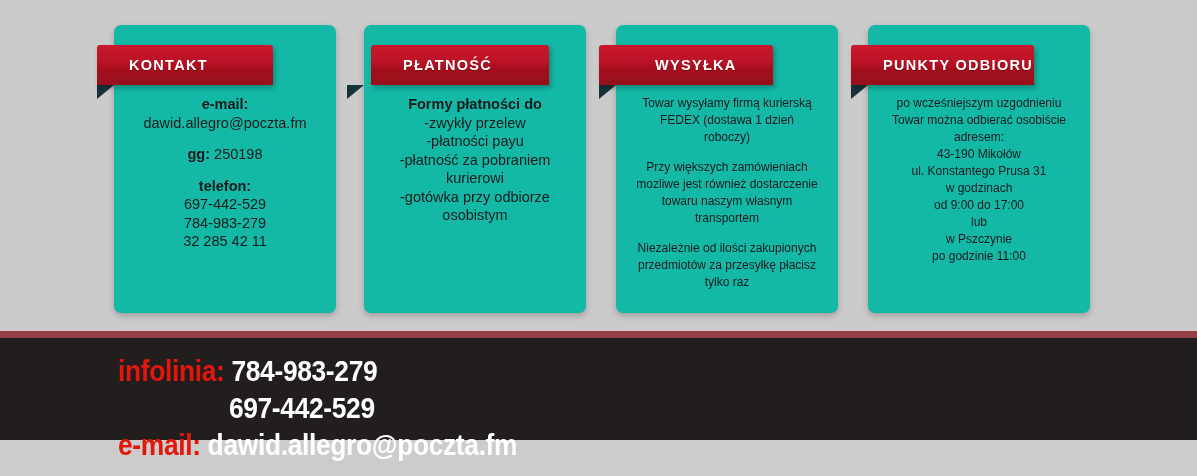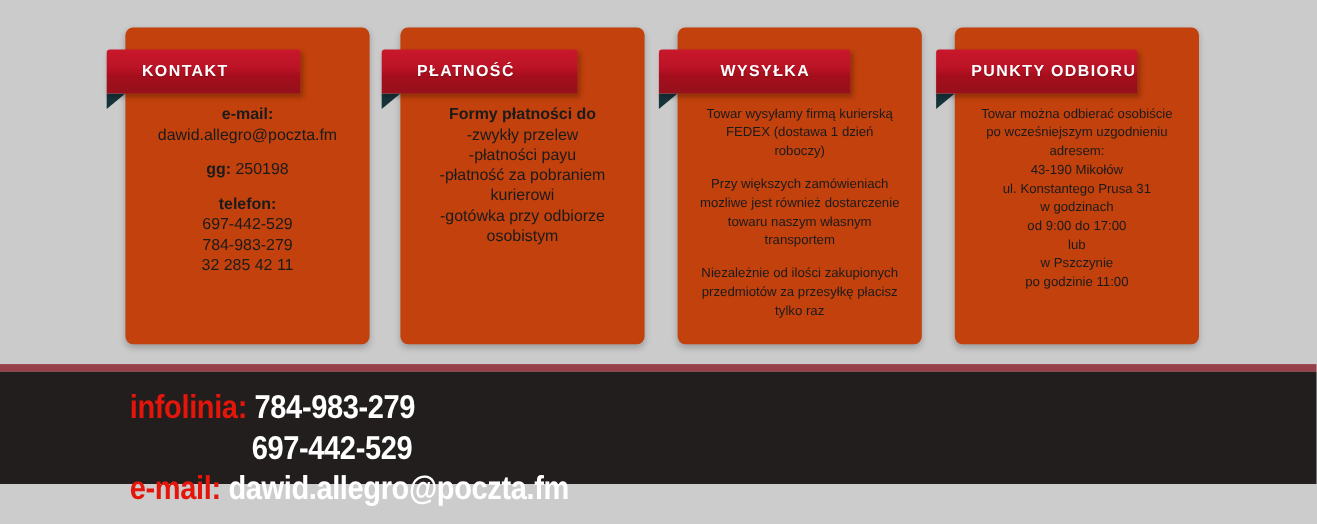--- a/index.html
+++ b/index.html
@@ -20,21 +20,21 @@
     width: 1197px;
     height: 331px;
     background: #cbcbcb;
   }
 
   .card {
     position: absolute;
     top: 25px;
     width: 222px;
     height: 288px;
-    background: #c2410c;
+    background: #14b8a6;
     border-radius: 7px;
     box-shadow: 0 3px 6px rgba(0,0,0,0.22);
   }
   .card.c1 { left: 114px; }
   .card.c2 { left: 364px; }
   .card.c3 { left: 616px; }
   .card.c4 { left: 868px; }
 
   
   .ribbon {
@@ -43,21 +43,21 @@
     top: 20px;
     height: 40px;
     background: linear-gradient(to bottom, #c9182b 0%, #bb1326 42%, #a50e1c 60%, #95101c 100%);
     border-radius: 3px 3px 0 0;
     display: flex;
     align-items: center;
     box-shadow: 2px 3px 5px rgba(0,0,0,0.28);
     z-index: 3;
   }
   .ribbon.w1 { width: 176px; }
-  .ribbon.w2 { width: 178px; }
+  .ribbon.w2 { width: 178px; margin-left: 24px; }
   .ribbon.w3 { width: 174px; padding-left: 24px; }
   .ribbon.w4 { width: 183px; }
 
   .ribbon-label {
     color: #ffffff;
     font-size: 14.5px;
     font-weight: bold;
     letter-spacing: 1.3px;
     padding-left: 32px;
     white-space: nowrap;
@@ -186,22 +186,22 @@
       <p class="line" data-interactable="false">tylko raz</p>
     </div>
   </div>
 
   <div class="card c4" data-interactable="false">
     <div class="ribbon w4" data-interactable="false">
       <span class="ribbon-label" data-interactable="false">PUNKTY ODBIORU</span>
     </div>
     <div class="ribbon-fold" data-interactable="false"></div>
     <div class="card-body" data-interactable="false">
+      <p class="line" data-interactable="false">po wcześniejszym uzgodnieniu</p>
       <p class="line" data-interactable="false">Towar można odbierać osobiście</p>
-      <p class="line" data-interactable="false">po wcześniejszym uzgodnieniu</p>
       <p class="line" data-interactable="false">adresem:</p>
       <p class="line" data-interactable="false">43-190 Mikołów</p>
       <p class="line" data-interactable="false">ul. Konstantego Prusa 31</p>
       <p class="line" data-interactable="false">w godzinach</p>
       <p class="line" data-interactable="false">od 9:00 do 17:00</p>
       <p class="line" data-interactable="false">lub</p>
       <p class="line" data-interactable="false">w Pszczynie</p>
       <p class="line" data-interactable="false">po godzinie 11:00</p>
     </div>
   </div>

